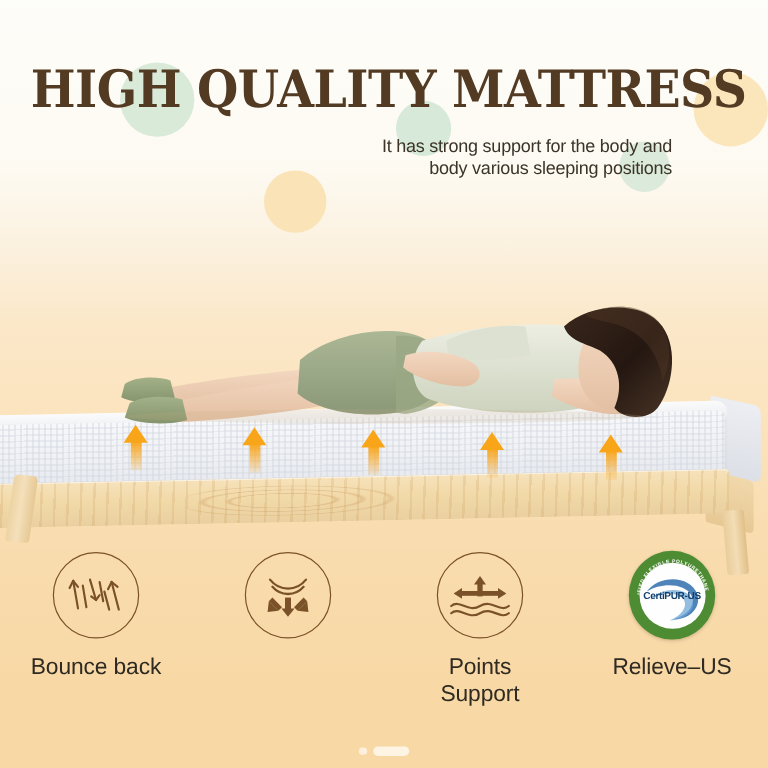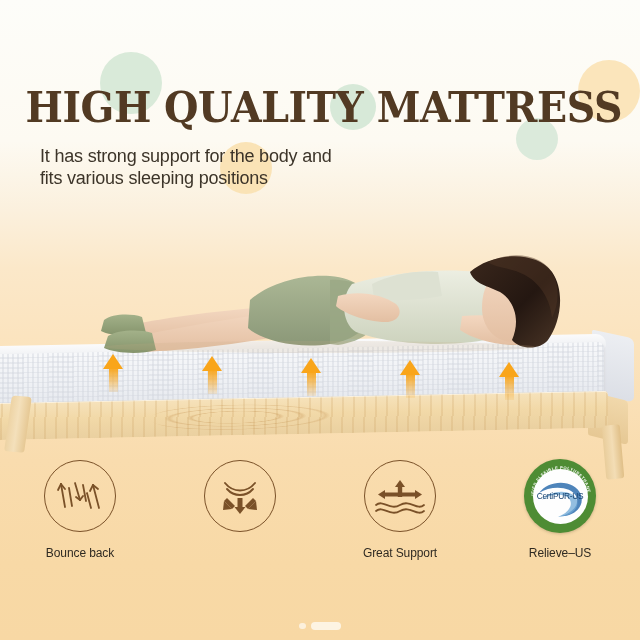--- a/index.html
+++ b/index.html
@@ -34,22 +34,21 @@
     pointer-events: none;
   }
 
   
   #header {
     position: absolute;
     left: 0; top: 0;
     width: 640px;
     height: 200px;
     z-index: 5;
-    text-align: left;
-    margin-top: 32px;
+    text-align: right;
   }
 
   #headline {
     position: absolute;
     left: 0; top: 54px;
     width: 640px;
     font-family: "DejaVu Serif", serif;
     font-weight: bold;
     font-size: 43px;
     letter-spacing: -0.5px;
@@ -57,21 +56,21 @@
     transform: scaleX(0.92);
     white-space: nowrap;
     line-height: 1;
   }
 
   #subhead {
     position: absolute;
     left: 0; top: 114px;
     width: 560px;
     font-family: "Liberation Sans", sans-serif;
-    font-size: 18px;
+    font-size: 15px;
     color: #3c3429;
     line-height: 1.22;
     letter-spacing: -0.2px;
     padding-left: 40px;
   }
 
   
   #scene {
     position: absolute;
     left: 0; top: 200px;
@@ -212,21 +211,21 @@
   .feature-icon {
     width: 72px; height: 72px;
     border-radius: 50%;
     display: flex;
     align-items: center;
     justify-content: center;
   }
   .ring { border: 1.6px solid #7a5128; }
   .feature-label {
     margin-top: 14px;
-    font-size: 12px;
+    font-size: 19px;
     color: #2f2a22;
     text-align: center;
     line-height: 1.18;
     letter-spacing: -0.1px;
     max-width: 120px;
   }
 
   
   #certipur-badge {
     width: 74px; height: 74px;
@@ -241,21 +240,21 @@
     border-radius: 50%;
     background: #fefefe;
     display: flex; align-items: center; justify-content: center;
     position: relative;
     overflow: hidden;
   }
   #certipur-word {
     position: relative;
     z-index: 3;
     font-size: 8.4px;
-    font-weight: normal;
+    font-weight: bold;
     color: #14406e;
     letter-spacing: -0.3px;
     white-space: nowrap;
   }
 
   
   #carousel {
     position: absolute;
     left: 0; top: 612px;
     width: 640px;
@@ -285,21 +284,21 @@
   <div class="blob" style="left:100px;top:52px;width:62px;height:62px;background:#d9ead9;"></div>
   <div class="blob" style="left:330px;top:84px;width:46px;height:46px;background:#d7e9d8;"></div>
   <div class="blob" style="left:578px;top:60px;width:62px;height:62px;background:#fbe5bb;"></div>
   <div class="blob" style="left:516px;top:118px;width:42px;height:42px;background:#dbeadb;"></div>
   <div class="blob" style="left:220px;top:142px;width:52px;height:52px;background:#fae3b6;"></div>
 
   <div id="header">
     <div id="headline">HIGH QUALITY MATTRESS</div>
     <div id="subhead">
       <div>It has strong support for the body and</div>
-      <div>fits various sleeping positions</div>
+      <div>body various sleeping positions</div>
     </div>
   </div>
 
   <div id="scene">
 
     <svg id="woman" viewBox="0 0 640 260">
       <defs>
         <linearGradient id="skin" x1="0" y1="0" x2="0" y2="1">
           <stop offset="0%" stop-color="#f3d7c0"></stop>
           <stop offset="100%" stop-color="#e3bfa2"></stop>
@@ -428,21 +427,21 @@
             <rect x="24.8" y="16" width="4.4" height="12"></rect>
             <path d="M22,18 L27,11 L32,18 Z"></path>
             <rect x="10" y="23.5" width="34" height="4"></rect>
             <path d="M12,21 L5,25.5 L12,30 Z"></path>
             <path d="M42,21 L49,25.5 L42,30 Z"></path>
           </g>
           <path d="M3,36 C10,30 17,42 27,36 C37,30 44,42 51,36"></path>
           <path d="M3,42 C10,36 17,48 27,42 C37,36 44,48 51,42"></path>
         </svg>
       </div>
-      <div class="feature-label">Great Support</div>
+      <div class="feature-label">Points Support</div>
     </div>
 
     <div class="feature">
       <div class="feature-icon" style="border:none;">
         <div id="certipur-badge">
           <svg width="74" height="74" viewBox="0 0 74 74" style="position:absolute;left:0;top:0;">
             <defs>
               <path id="arcTop" d="M 10,37 A 27,27 0 0 1 64,37"></path>
               <path id="arcBot" d="M 13,37 A 24,24 0 0 0 61,37"></path>
             </defs>

